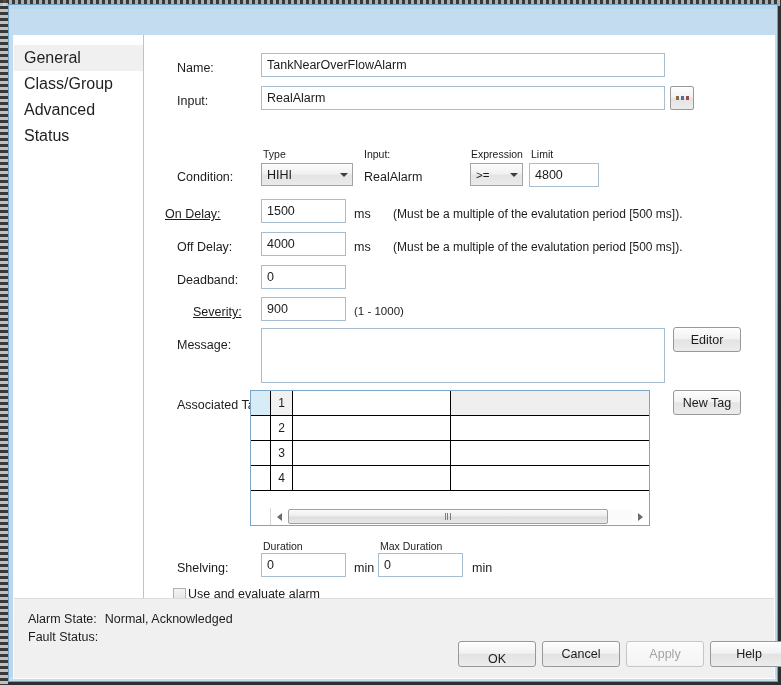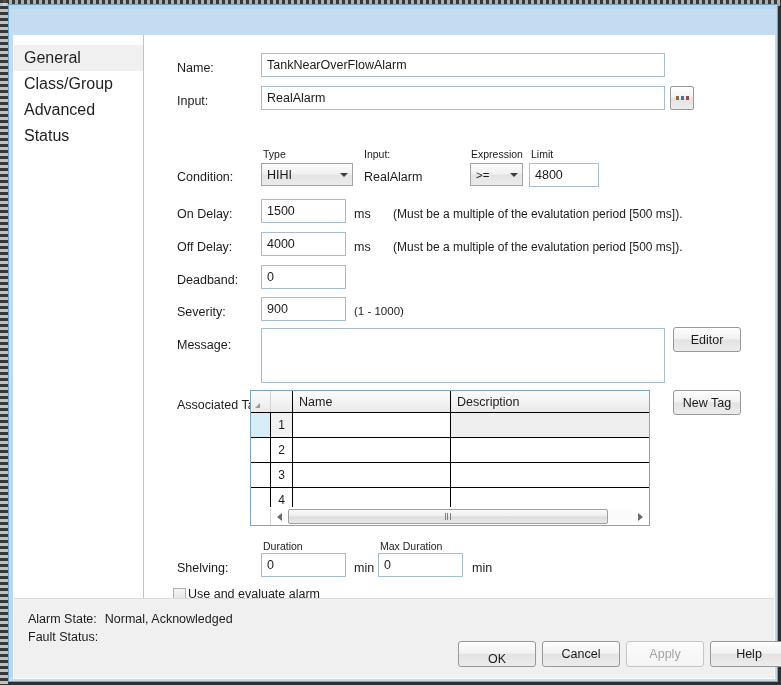--- a/index.html
+++ b/index.html
@@ -477,54 +477,46 @@
         <div class="combo" style="left:325px; top:128px; width:53px; height:23px;">
           <span class="cv" style="font-size:11.5px;">&gt;=</span>
           <span class="arrow">
               <i></i>
             </span>
         </div>
 
         <div class="sublbl" style="left:386px; top:113px;">Limit</div>
         <input class="tfield" style="left: 384px; top: 128px; width: 70px; height: 24px;" value="4800">
 
-        <div class="lbl" style="left:32px; top:172px;">On Delay:</div>
+        <div class="lbl" style="left:20px; top:172px;text-decoration:underline;">On Delay:</div>
         <input class="tfield" style="left: 116px; top: 164px; width: 85px; height: 24px;" value="1500">
         <div class="lbl" style="left:209px; top:172px;">ms</div>
         <div class="hint" style="left:248px; top:172px;">(Must be a multiple of the evalutation period [500 ms]).</div>
 
         <div class="lbl" style="left:32px; top:205px;">Off Delay:</div>
         <input class="tfield" style="left: 116px; top: 197px; width: 85px; height: 24px;" value="4000">
         <div class="lbl" style="left:209px; top:205px;">ms</div>
         <div class="hint" style="left:248px; top:205px;">(Must be a multiple of the evalutation period [500 ms]).</div>
 
         <div class="lbl" style="left:32px; top:238px;">Deadband:</div>
         <input class="tfield" style="left: 116px; top: 230px; width: 85px; height: 24px;" value="0">
 
-        <div class="lbl" style="left:32px; top:270px;">Severity:</div>
+        <div class="lbl" style="left:48px; top:270px;text-decoration:underline;">Severity:</div>
         <input class="tfield" style="left: 116px; top: 262px; width: 85px; height: 24px;" value="900">
         <div class="hint" style="left:209px; top:270px; font-size:11.5px;">(1 - 1000)</div>
 
         <div class="lbl" style="left:32px; top:303px;">Message:</div>
         <textarea class="tfield tall" style="left: 116px; top: 293px; width: 404px; height: 55px; resize: none; padding-top: 3px;"></textarea>
         <div class="btn" style="left:528px; top:292px; width:68px; height:25px;">
           <span>Editor</span>
         </div>
 
         <div class="lbl" style="left:32px; top:363px;">Associated Tags:</div>
 
         <div id="grid">
-          <div class="grid-head">
-            <div class="gh-corner">
-              <span class="tri"></span>
-            </div>
-            <div class="gh-num"></div>
-            <div class="gh-cell gh-name">Name</div>
-            <div class="gh-cell gh-desc">Description</div>
-          </div>
 
           <div class="grid-row selected">
             <div class="gr-sel"></div>
             <div class="gr-num">1</div>
             <div class="gr-cell gr-name"></div>
             <div class="gr-cell gr-desc"></div>
           </div>
           <div class="grid-row">
             <div class="gr-sel"></div>
             <div class="gr-num">2</div>

